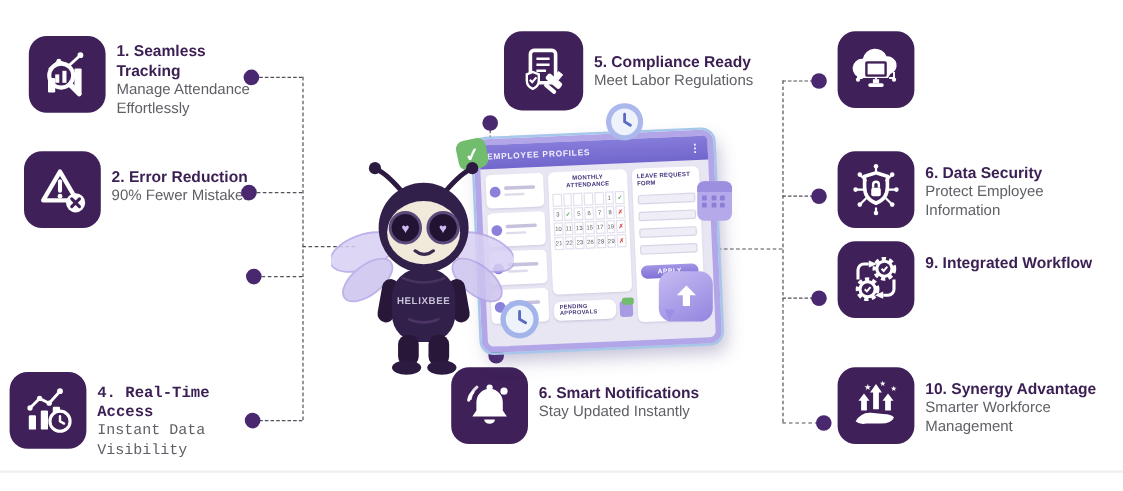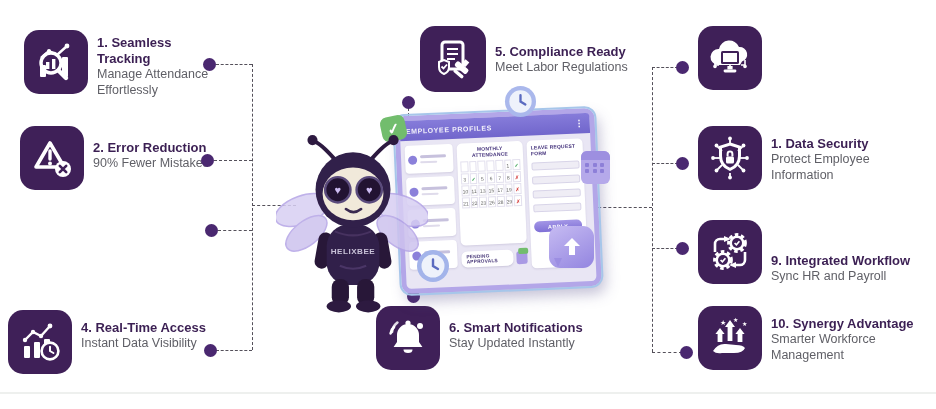--- a/index.html
+++ b/index.html
@@ -140,21 +140,21 @@
           <path d="M31.8 31.8 L38.2 38.2 M38.2 31.8 L31.8 38.2" stroke="#3f2058" stroke-width="2.6" stroke-linecap="round"></path>
         </svg>
     </div>
     <div class="ftext pt14 w130">
       <div class="ftitle">2. Error Reduction</div>
       <div class="fdesc">90% Fewer Mistakes</div>
     </div>
   </div>
 
 
-  <div class="feature" style="left:8px;top:310px;">
+  <div class="feature" style="left:8px;top:310px;font-family:Liberation Mono, monospace;">
     <div class="ficon">
       <svg viewBox="0 0 48 48">
           <rect x="8" y="28" width="6" height="12" rx="1" fill="#fff"></rect>
           <rect x="18" y="24" width="6" height="16" rx="1" fill="#fff"></rect>
           <rect x="28" y="21" width="6" height="12" rx="1" fill="#fff"></rect>
           <polyline points="9,22 17,14 25,18 34,8" stroke="#fff" stroke-width="2.4" fill="none"></polyline>
           <circle cx="9" cy="22" r="2.2" fill="#fff"></circle>
           <circle cx="17" cy="14" r="2.2" fill="#fff"></circle>
           <circle cx="25" cy="18" r="2.2" fill="#fff"></circle>
           <circle cx="34" cy="8" r="2.4" fill="#fff"></circle>
@@ -244,43 +244,42 @@
           <circle cx="10.5" cy="11.5" r="1.9" fill="#fff"></circle>
           <circle cx="37.5" cy="11.5" r="1.9" fill="#fff"></circle>
           <circle cx="10.5" cy="36.5" r="1.9" fill="#fff"></circle>
           <circle cx="37.5" cy="36.5" r="1.9" fill="#fff"></circle>
           <path d="M24 10 l9.5 3 v9 c0 7 -4.3 11.3 -9.5 13.4 c-5.2 -2.1 -9.5 -6.4 -9.5 -13.4 v-9 Z" fill="none" stroke="#fff" stroke-width="3"></path>
           <rect x="20" y="22.5" width="8" height="7" rx="1.6" fill="#fff"></rect>
           <path d="M21.6 22.5 v-2.6 a2.4 2.4 0 0 1 4.8 0 v2.6" stroke="#fff" stroke-width="2" fill="none"></path>
         </svg>
     </div>
     <div class="ftext pt10 w160">
-      <div class="ftitle">1. Data Security</div>
+      <div class="ftitle">6. Data Security</div>
       <div class="fdesc">Protect Employee Information</div>
     </div>
   </div>
 
-  <div class="feature" style="left:698px;top:220px;align-items:flex-end;">
+  <div class="feature" style="left:698px;top:201px;">
     <div class="ficon">
       <svg viewBox="0 0 48 48">
           <path d="M9 24 v-8 a5 5 0 0 1 5 -5 h4" fill="none" stroke="#fff" stroke-width="2.6"></path>
           <polygon points="18,8 25,11 18,14" fill="#fff"></polygon>
           <path d="M39 24 v8 a5 5 0 0 1 -5 5 h-4" fill="none" stroke="#fff" stroke-width="2.6"></path>
           <polygon points="30,34 23,37 30,40" fill="#fff"></polygon>
           <circle cx="31" cy="15" r="7.6" fill="#fff" stroke="#fff" stroke-width="4.6" stroke-dasharray="3.2 2.4"></circle>
           <circle cx="31" cy="15" r="5" fill="#3f2058"></circle>
           <path d="M28.6 15 l1.8 1.8 l3 -3.6" stroke="#fff" stroke-width="1.7" fill="none"></path>
           <circle cx="17" cy="32" r="7.6" fill="#fff" stroke="#fff" stroke-width="4.6" stroke-dasharray="3.2 2.4"></circle>
           <circle cx="17" cy="32" r="5" fill="#3f2058"></circle>
           <path d="M14.6 32 l1.8 1.8 l3 -3.6" stroke="#fff" stroke-width="1.7" fill="none"></path>
         </svg>
     </div>
     <div class="ftext pt10 w160">
       <div class="ftitle">9. Integrated Workflow</div>
-      <div class="fdesc">Sync HR and Payroll</div>
     </div>
   </div>
 
   <div class="feature" style="left:698px;top:306px;">
     <div class="ficon">
       <svg viewBox="0 0 48 48">
           <polygon points="24,6 29,13 26.4,13 26.4,27 21.6,27 21.6,13 19,13" fill="#fff"></polygon>
           <polygon points="14,14 18.6,20 16.4,20 16.4,28 11.6,28 11.6,20 9.4,20" fill="#fff"></polygon>
           <polygon points="34,14 38.6,20 36.4,20 36.4,28 31.6,28 31.6,20 29.4,20" fill="#fff"></polygon>
           <text x="14" y="11" font-size="7" fill="#fff">★</text>

